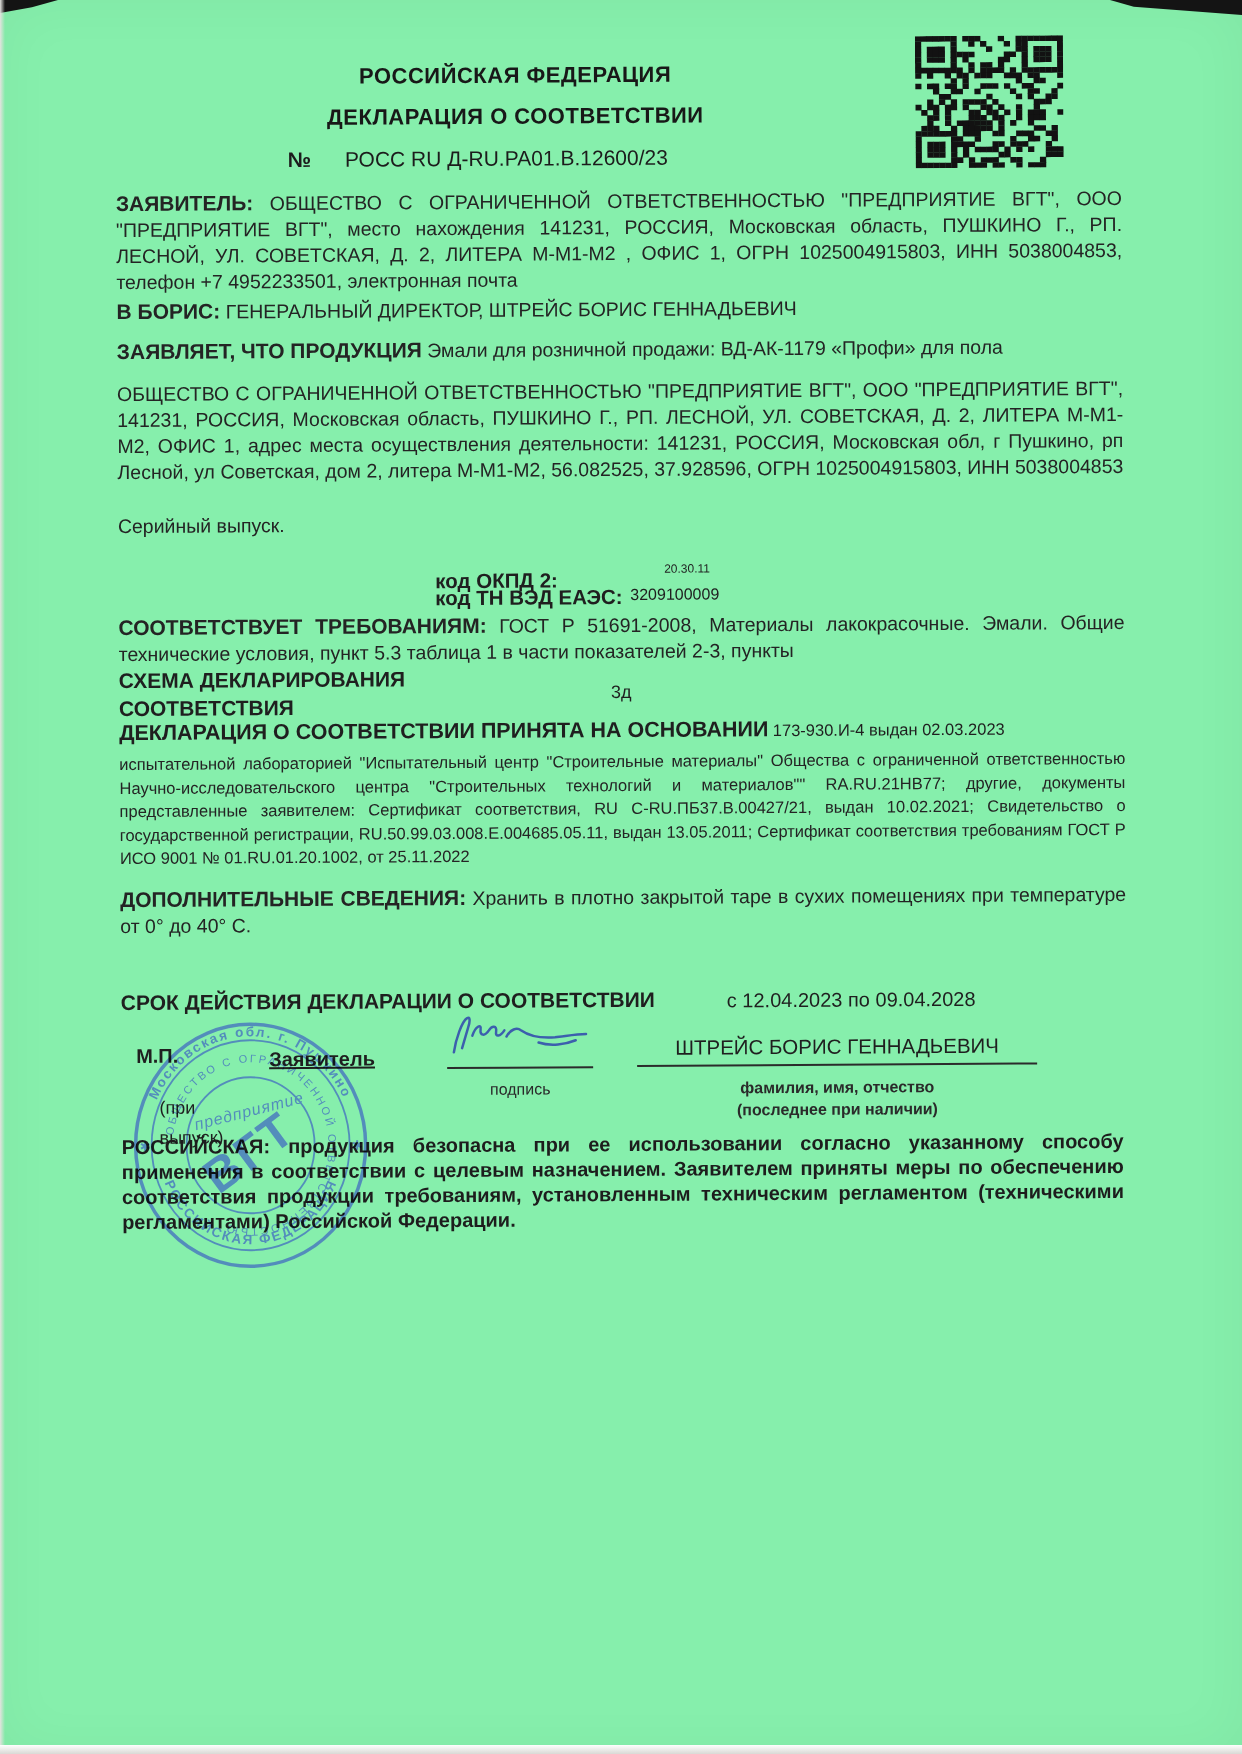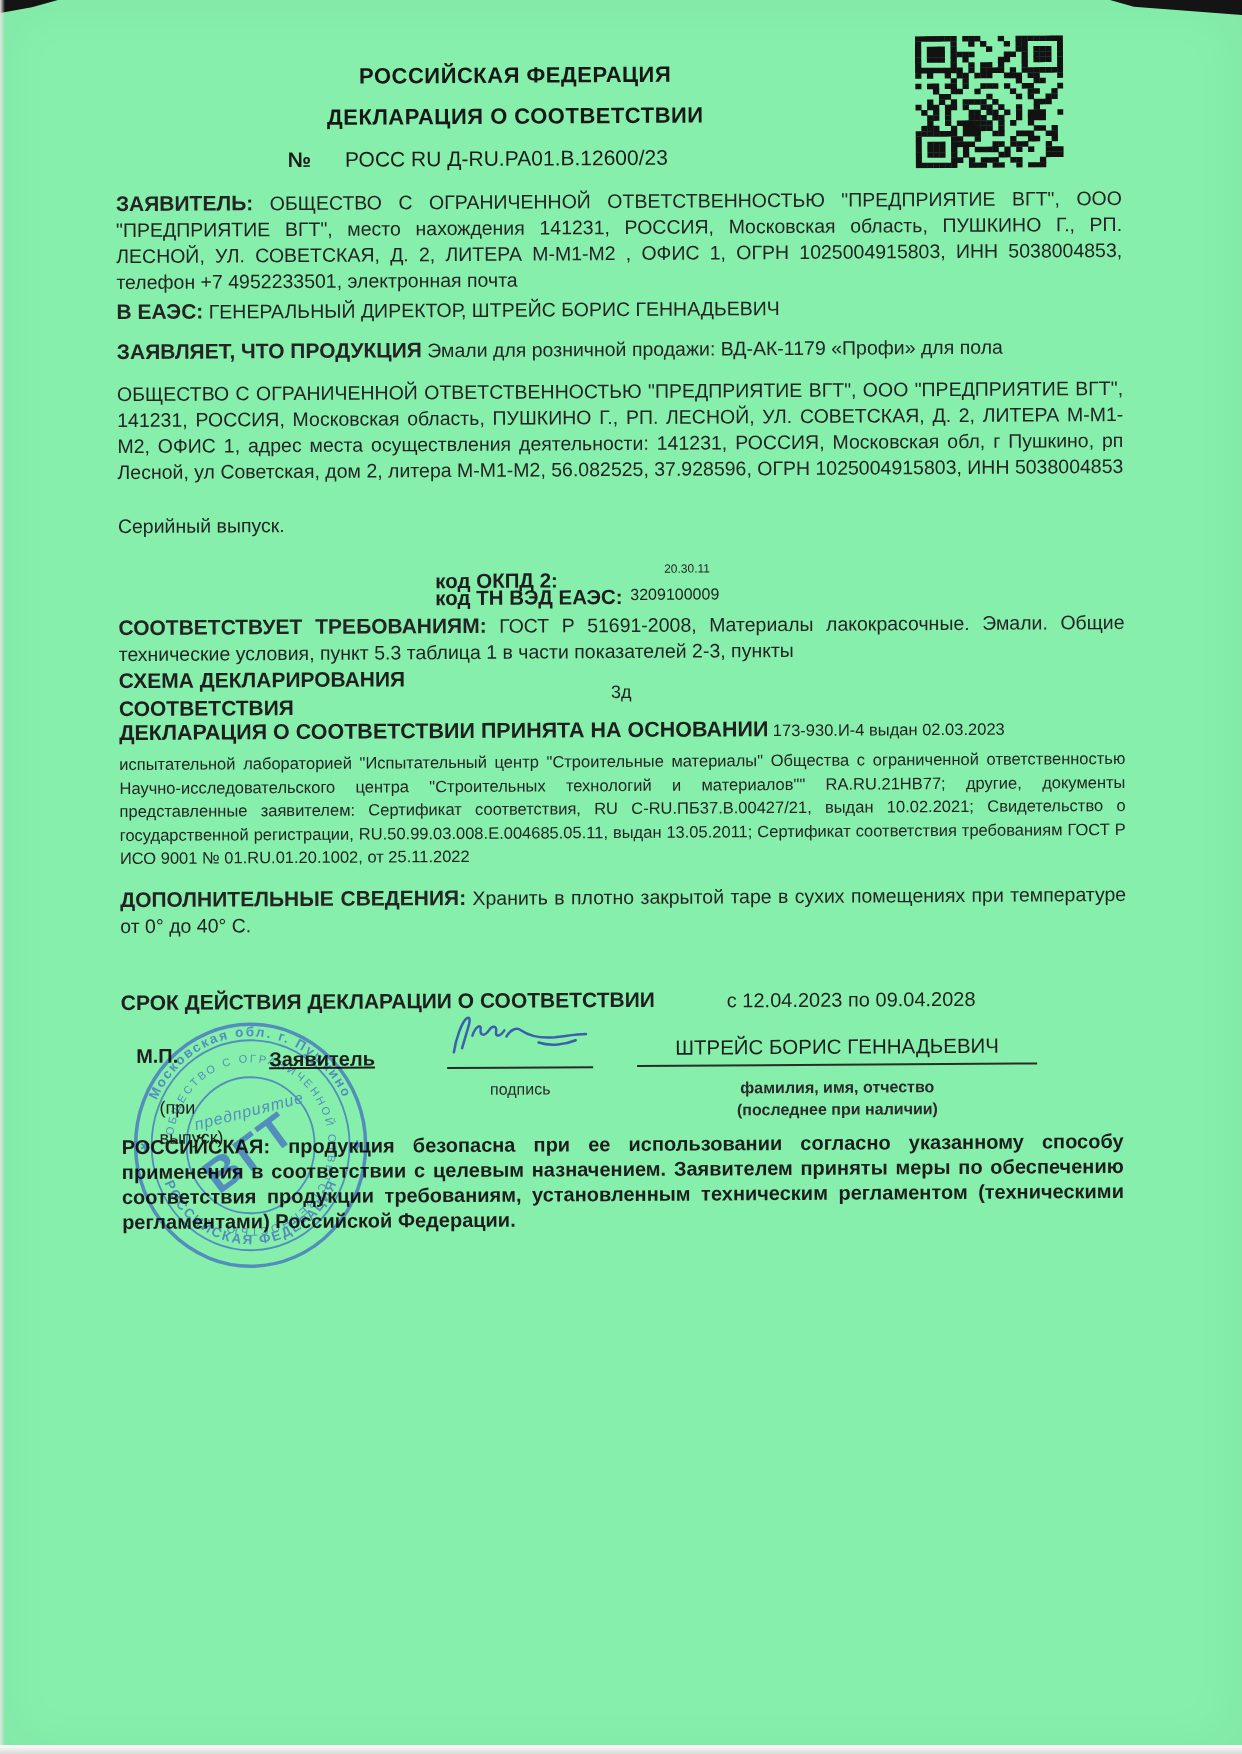--- a/index.html
+++ b/index.html
@@ -385,21 +385,21 @@
           </g>
       </svg>
     </div>
 
     <p class="abs para" style="left:120px;top:188px;width:1006px;">
       <span class="lbl big-lbl">ЗАЯВИТЕЛЬ:</span>
       <span>ОБЩЕСТВО С ОГРАНИЧЕННОЙ ОТВЕТСТВЕННОСТЬЮ "ПРЕДПРИЯТИЕ ВГТ", ООО "ПРЕДПРИЯТИЕ ВГТ", место нахождения 141231, РОССИЯ, Московская область, ПУШКИНО Г., РП. ЛЕСНОЙ, УЛ. СОВЕТСКАЯ, Д. 2, ЛИТЕРА М-М1-М2 , ОФИС 1, ОГРН 1025004915803, ИНН 5038004853, телефон +7 4952233501, электронная почта</span>
     </p>
 
     <p class="abs para" style="left:120px;top:296px;width:1006px;text-align:left;">
-      <span class="lbl big-lbl">В ЕАЭС:</span>
+      <span class="lbl big-lbl">В БОРИС:</span>
       <span>ГЕНЕРАЛЬНЫЙ ДИРЕКТОР, ШТРЕЙС БОРИС ГЕННАДЬЕВИЧ</span>
     </p>
 
     <p class="abs para" style="left:120px;top:336px;width:1006px;text-align:left;">
       <span class="lbl big-lbl">ЗАЯВЛЯЕТ, ЧТО ПРОДУКЦИЯ</span>
       <span>Эмали для розничной продажи: ВД-АК-1179 «Профи» для пола</span>
     </p>
 
     <p class="abs para" style="left:120px;top:378px;width:1006px;">ОБЩЕСТВО С ОГРАНИЧЕННОЙ ОТВЕТСТВЕННОСТЬЮ "ПРЕДПРИЯТИЕ ВГТ", ООО "ПРЕДПРИЯТИЕ ВГТ", 141231, РОССИЯ, Московская область, ПУШКИНО Г., РП. ЛЕСНОЙ, УЛ. СОВЕТСКАЯ, Д. 2, ЛИТЕРА М-М1-М2, ОФИС 1, адрес места осуществления деятельности: 141231, РОССИЯ, Московская обл, г Пушкино, рп Лесной, ул Советская, дом 2, литера М-М1-М2, 56.082525, 37.928596, ОГРН 1025004915803, ИНН 5038004853</p>
     <p class="abs para" style="left:120px;top:510px;width:1006px;text-align:left;">Серийный выпуск.</p>

